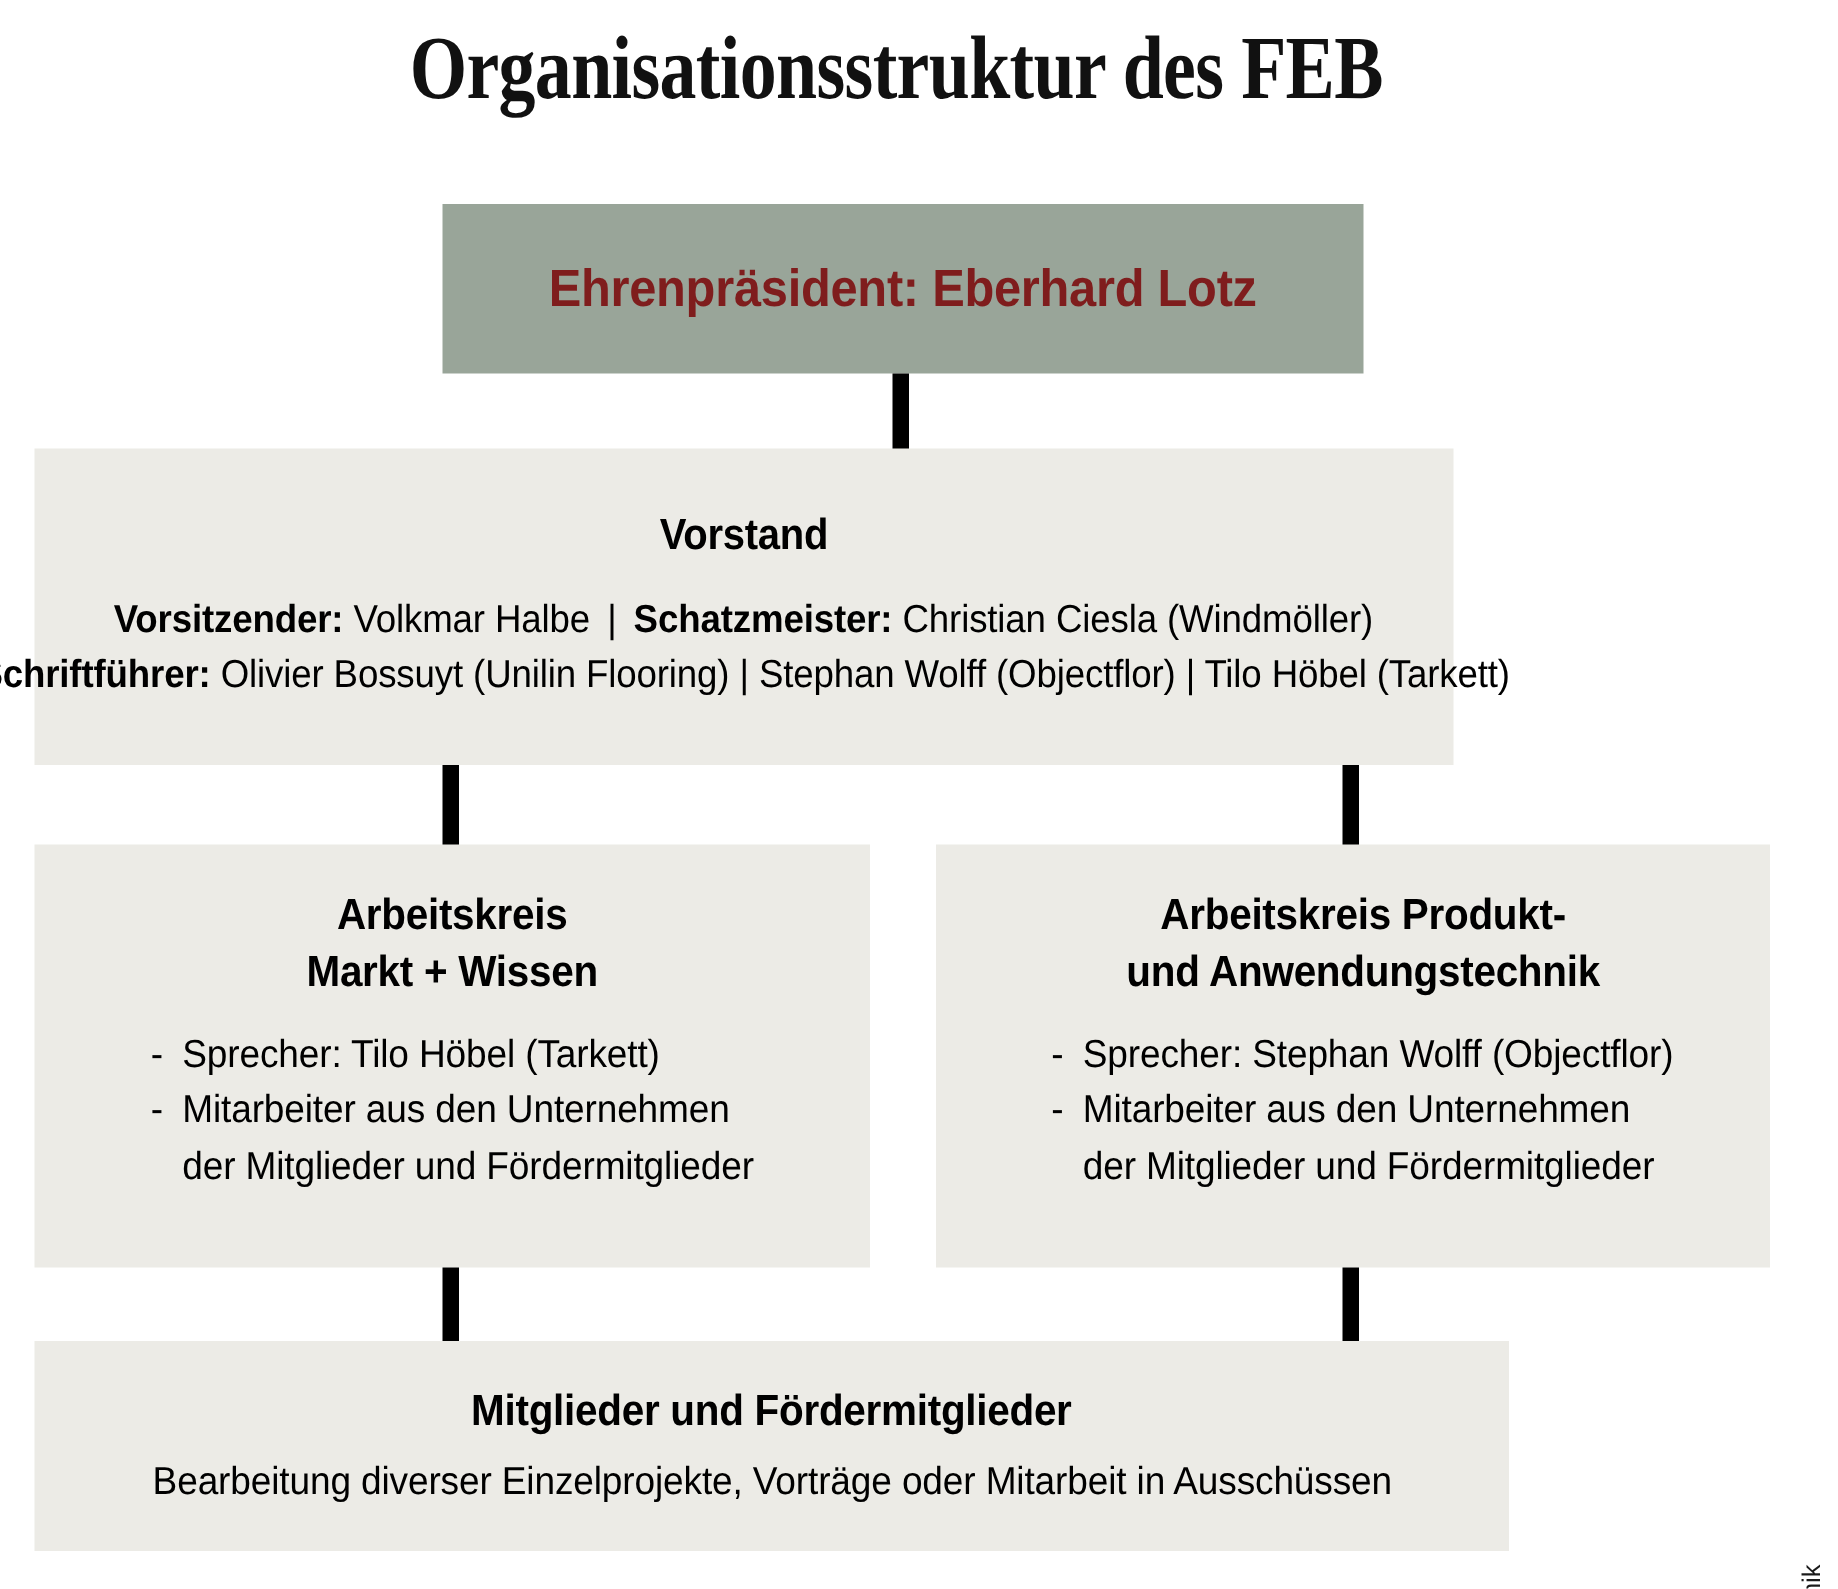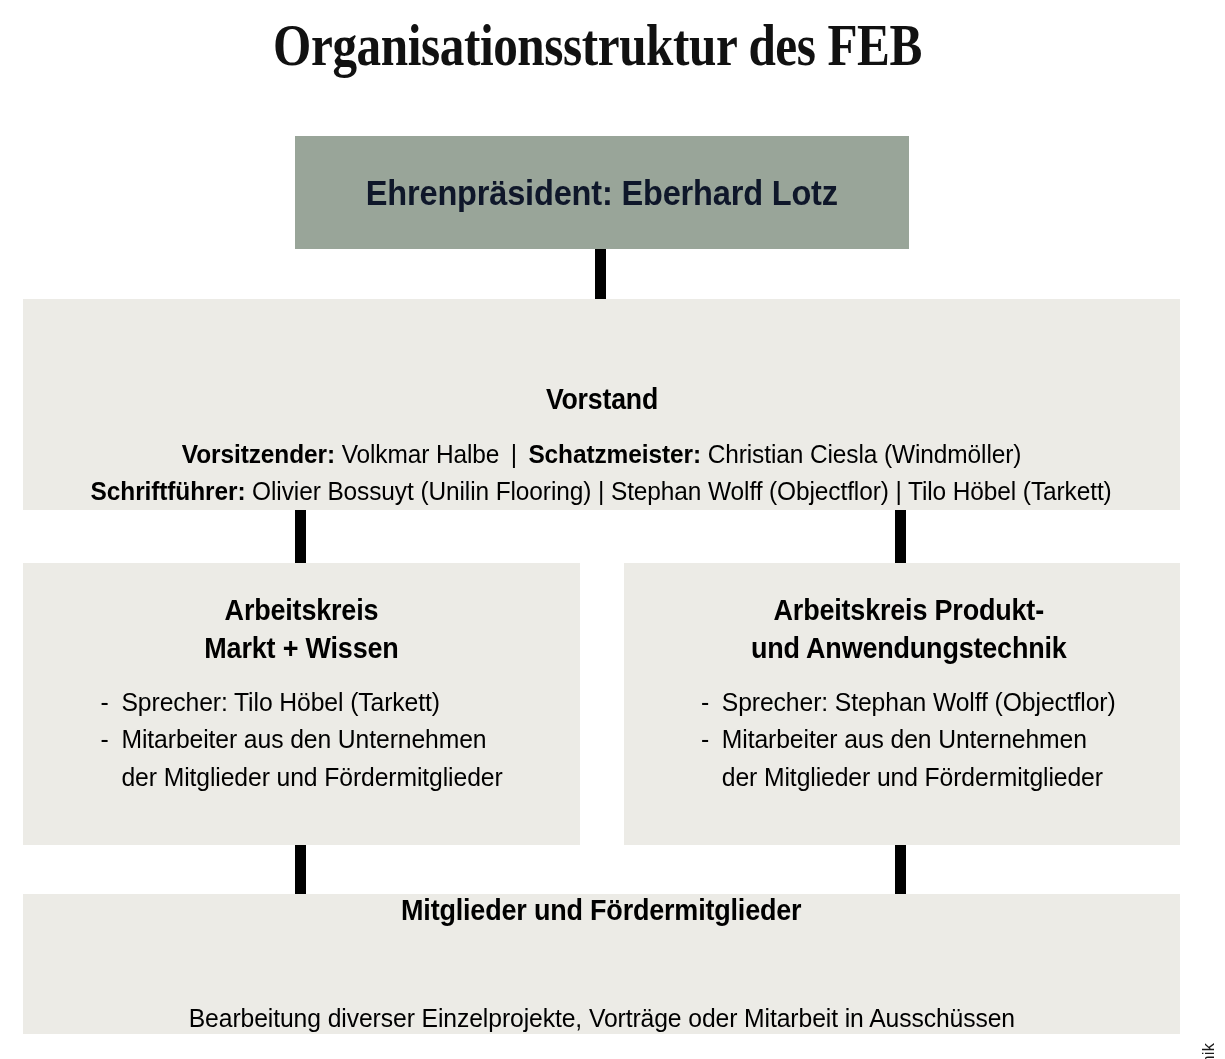--- a/index.html
+++ b/index.html
@@ -36,21 +36,21 @@
   }
 
   
   .node {
     position: absolute;
     box-sizing: border-box;
     background: #ECEBE6;
   }
   .node.green {
     background: #99A599;
-    color: #0f172a;
+    color: #7f1d1d;
   }
 
   .connector {
     position: absolute;
     background: #000000;
     width: 11px;
   }
 
   
   #node-honorary {
@@ -67,26 +67,26 @@
     font-weight: bold;
     letter-spacing: -0.2px;
     transform: scaleX(0.93);
     white-space: nowrap;
   }
 
   
   #node-board {
     left: 23px;
     top: 299px;
-    width: 1157px;
+    width: 946px;
     height: 211px;
     display: flex;
     flex-direction: column;
     align-items: center;
-    justify-content: flex-end;
+    justify-content: center;
     padding: 0 10px;
   }
   #node-board .board-title {
     font-size: 29px;
     font-weight: bold;
     letter-spacing: -0.2px;
     transform: scaleX(0.92);
     margin-bottom: 20px;
   }
   #node-board .board-line {
@@ -134,26 +134,26 @@
   .wg .dash {
     width: 22px;
     flex: none;
   }
   .wg .wg-item-text .cont { display: block; }
 
   
   #node-members {
     left: 23px;
     top: 894px;
-    width: 1157px;
+    width: 983px;
     height: 140px;
     display: flex;
     flex-direction: column;
     align-items: center;
-    justify-content: space-between;
+    justify-content: center;
   }
   #node-members .members-title {
     font-size: 29px;
     font-weight: bold;
     letter-spacing: -0.2px;
     transform: scaleX(0.93);
     margin-bottom: 14px;
     white-space: nowrap;
   }
   #node-members .members-sub {

